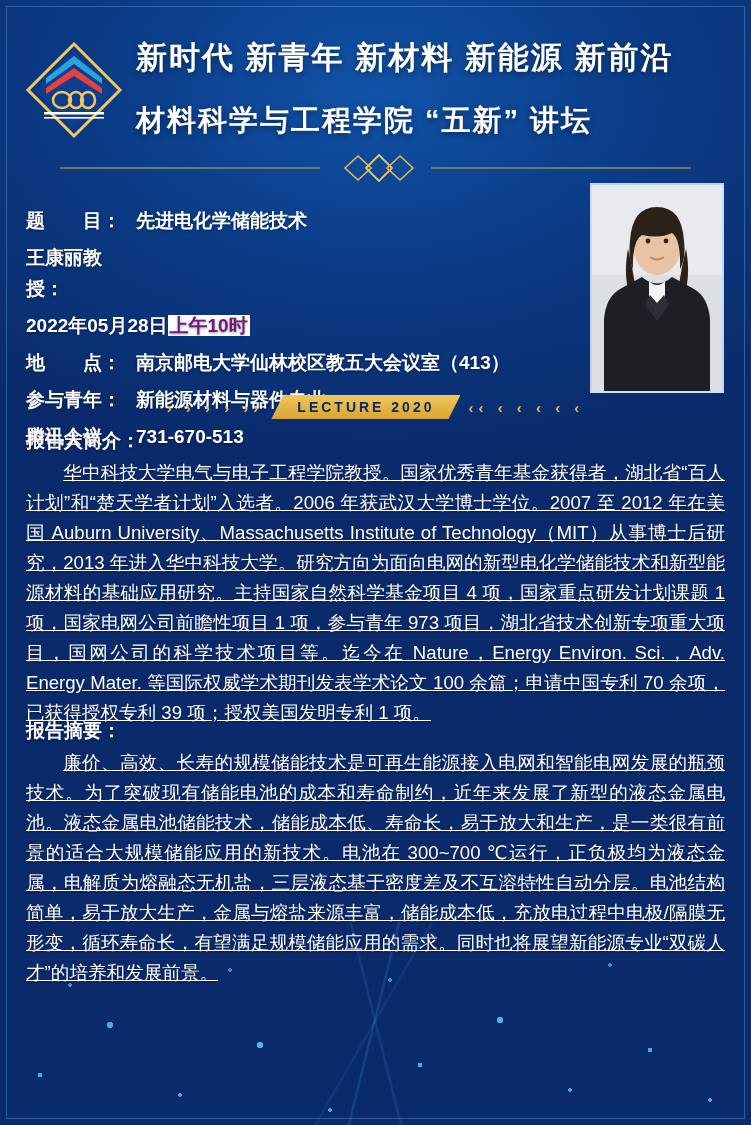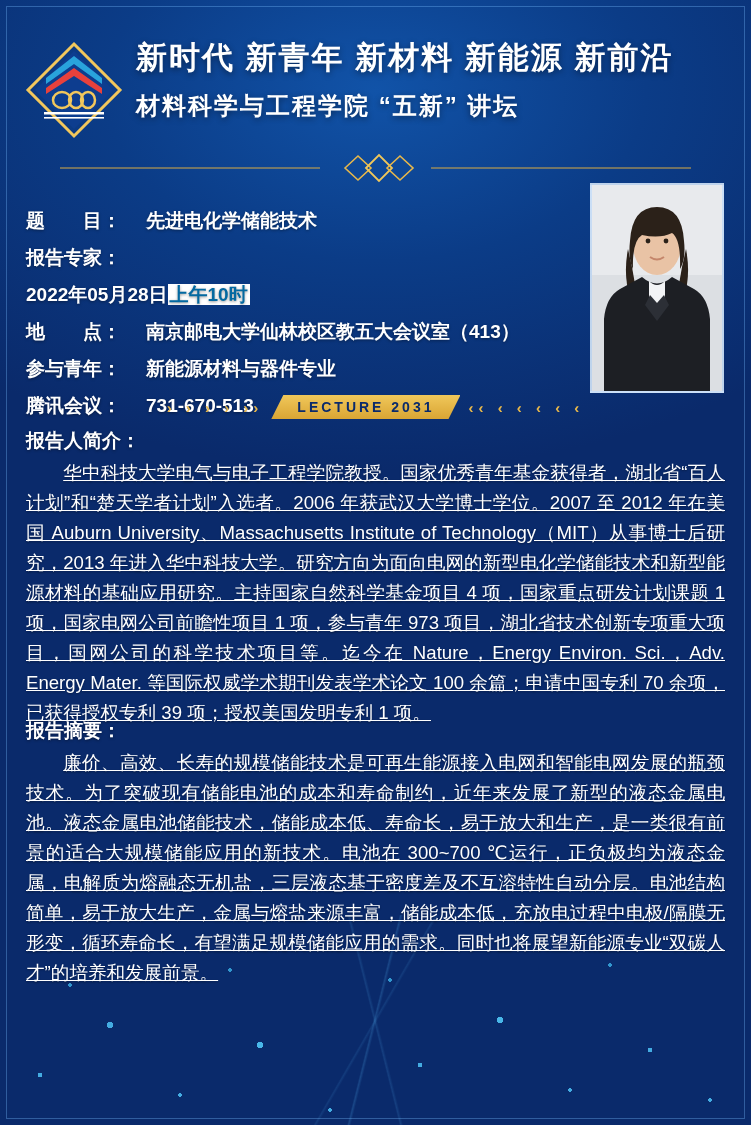--- a/index.html
+++ b/index.html
@@ -62,38 +62,38 @@
     text-align:left;
   }
   .title1,.title2{
     color:#ffffff;
     font-weight:bold;
     letter-spacing:2px;
     text-shadow:0 2px 6px rgba(0,0,0,.45);
     white-space:nowrap;
   }
   .title1{font-size:31px;line-height:44px;}
-  .title2{font-size:24px;line-height:44px;margin-top:4px;}
+  .title2{font-size:29px;line-height:44px;margin-top:18px;}
   
   .divider{
     position:absolute;top:150px;left:0;right:0;height:36px;
   }
   
   .info{
     position:absolute;left:26px;top:205px;width:560px;
     color:#ffffff;
     font-size:19px;
     line-height:31px;
     font-weight:bold;
     text-shadow:0 1px 3px rgba(0,0,0,.4);
   }
-  .info .row{display:flex;align-items:center;margin-bottom:6px;gap:10px;}
+  .info .row{display:flex;align-items:center;margin-bottom:6px;}
   .info .lbl{width:110px;flex:0 0 110px;letter-spacing:0px;}
   .info .val{flex:1;}
-  .info .val .hl{background:#ffffff;color:#0369a1;padding:0 2px;}
+  .info .val .hl{background:#ffffff;color:#701a75;padding:0 2px;}
   .portrait{
     position:absolute;right:27px;top:183px;width:130px;height:206px;
     border:2px solid rgba(180,215,255,.55);
     background:linear-gradient(180deg,#e9ecef 0%,#d2d7dd 40%,#c9ced4 100%);
     overflow:hidden;
   }
   .portrait svg{display:block;}
   
   .ribbon{
     position:absolute;top:392px;left:0;right:0;height:30px;
@@ -160,21 +160,21 @@
       <polygon points="387,18 400,6 413,18 400,30" fill="none" stroke="#e8b84b" stroke-width="1.6"></polygon>
     </svg>
   </div>
 
   <div class="info">
     <div class="row">
       <span class="lbl">题　　目：</span>
       <span class="val">先进电化学储能技术</span>
     </div>
     <div class="row">
-      <span class="lbl">报告专家：</span>
+      <span class="lbl">王康丽教授：</span>
     </div>
     <div class="row">
       <span class="val"><span>2022年05月28日</span><span class="hl">上午10时</span></span>
     </div>
     <div class="row">
       <span class="lbl">地　　点：</span>
       <span class="val">南京邮电大学仙林校区教五大会议室（413）</span>
     </div>
     <div class="row">
       <span class="lbl">参与青年：</span>
@@ -198,21 +198,21 @@
       <path d="M57 96 q8 8 16 0 l0 18 l-8 10 l-8 -10 Z" fill="#f2f3f5"></path>
       <path d="M65 118 l7 -8 l5 10 l-12 16 l-12 -16 l5 -10 Z" fill="#2c2f36"></path>
       <circle cx="56" cy="56" r="2.4" fill="#2b2119"></circle>
       <circle cx="74" cy="56" r="2.4" fill="#2b2119"></circle>
       <path d="M58 72 q7 5 14 0" stroke="#c4866b" stroke-width="2" fill="none"></path>
     </svg>
   </div>
 
   <div class="ribbon">
     <span class="chev">› › › › ››</span>
-    <span class="bar">LECTURE 2031</span>
+    <span class="bar">LECTURE 2020</span>
     <span class="chev">‹‹ ‹ ‹ ‹ ‹ ‹</span>
   </div>
 
   <div class="section" id="bio">
     <div class="sec-title">报告人简介：</div>
     <div class="sec-body">华中科技大学电气与电子工程学院教授。国家优秀青年基金获得者，湖北省“百人计划”和“楚天学者计划”入选者。2006 年获武汉大学博士学位。2007 至 2012 年在美国 Auburn University、Massachusetts Institute of Technology（MIT）从事博士后研究，2013 年进入华中科技大学。研究方向为面向电网的新型电化学储能技术和新型能源材料的基础应用研究。主持国家自然科学基金项目 4 项，国家重点研发计划课题 1 项，国家电网公司前瞻性项目 1 项，参与青年 973 项目，湖北省技术创新专项重大项目，国网公司的科学技术项目等。迄今在 Nature，Energy Environ. Sci.，Adv. Energy Mater. 等国际权威学术期刊发表学术论文 100 余篇；申请中国专利 70 余项，已获得授权专利 39 项；授权美国发明专利 1 项。</div>
   </div>
 
   <div class="section" id="abstract">
     <div class="sec-title">报告摘要：</div>

